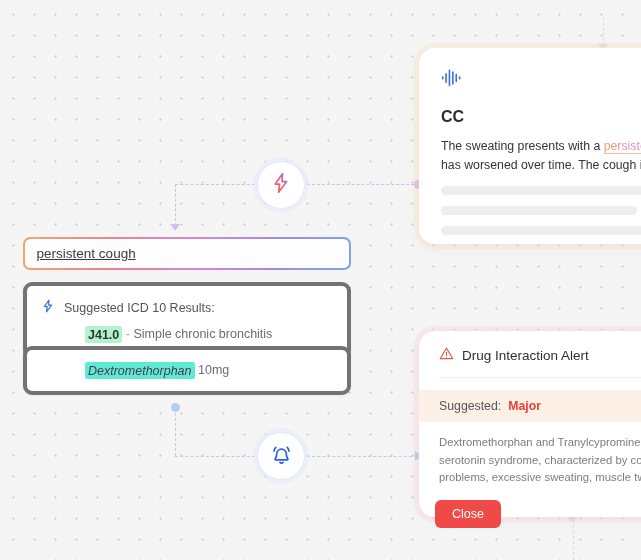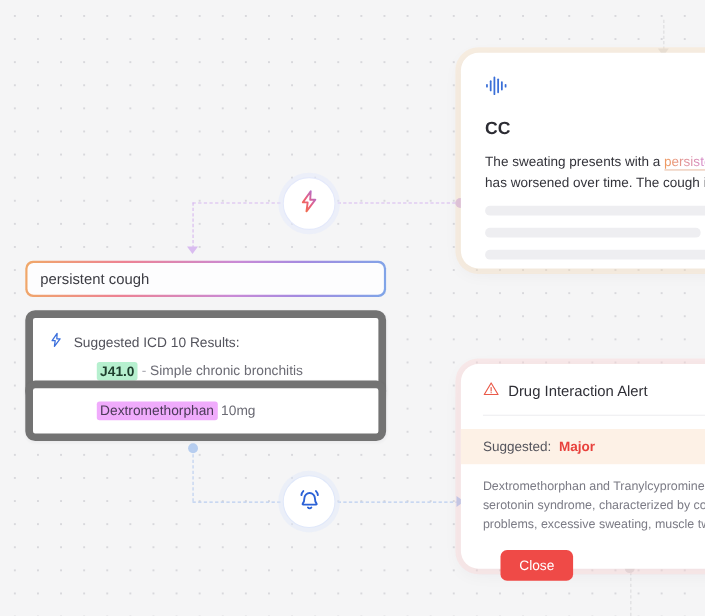--- a/index.html
+++ b/index.html
@@ -87,30 +87,31 @@
   }
   .prompt {
     width: 100%; height: 100%;
     border-radius: 5.5px;
     background: #fdfdfe;
     display: flex;
     align-items: center;
     padding: 11px 12px;
     font-size: 13.5px;
     color: #3b3b42;
+    text-decoration: underline;
   }
 
   
   .scard {
     position: absolute;
     left: 23px;
     width: 328px;
     background: #ffffff;
     border-radius: 9px;
-    border: 7px solid #737373;
+    border: 4px solid #737373;
     box-shadow: 0 1px 3px rgba(20,20,40,.045);
     padding: 13px 14px 14px 14px;
     z-index: 6;
   }
   #icd-card  { top: 282px; }
   #med-card  { top: 346px; }
 
   .scard-head {
     display: flex;
     align-items: center;
@@ -122,24 +123,25 @@
   .scard-body { font-size: 12.5px; color: #6b6b74; white-space: nowrap; padding-left: 44px; }
 
   .chip-green {
     background: #b6f0cf;
     color: #1d3d2c;
     font-weight: bold;
     padding: 1.5px 3px;
     border-radius: 2.5px;
   }
   .chip-purple {
-    background: #f0abfc;
+    background: #5eead4;
     color: #4b3a58;
     padding: 1.5px 3px;
     border-radius: 2.5px;
+    font-style: italic;
   }
   .muted { color: #a8a8b0; }
 
   
   .rcard {
     position: absolute;
     background: #ffffff;
     border-radius: 16px;
     z-index: 4;
   }
@@ -208,21 +210,21 @@
   }
   .severity-band b { color: #e8413c; margin-left: 7px; }
   .alert-body {
     font-size: 11.3px;
     line-height: 17.5px;
     color: #7b7b85;
     padding: 12px 20px 0 20px;
     white-space: nowrap;
   }
   .close-btn {
-    margin: 13px 0 0 36px;
+    margin: 13px 0 0 16px;
     background: #ef4a47;
     color: #ffffff;
     border: none;
     border-radius: 6px;
     font-family: inherit;
     font-size: 12.5px;
     padding: 7px 17px;
     cursor: pointer;
   }
 </style>

